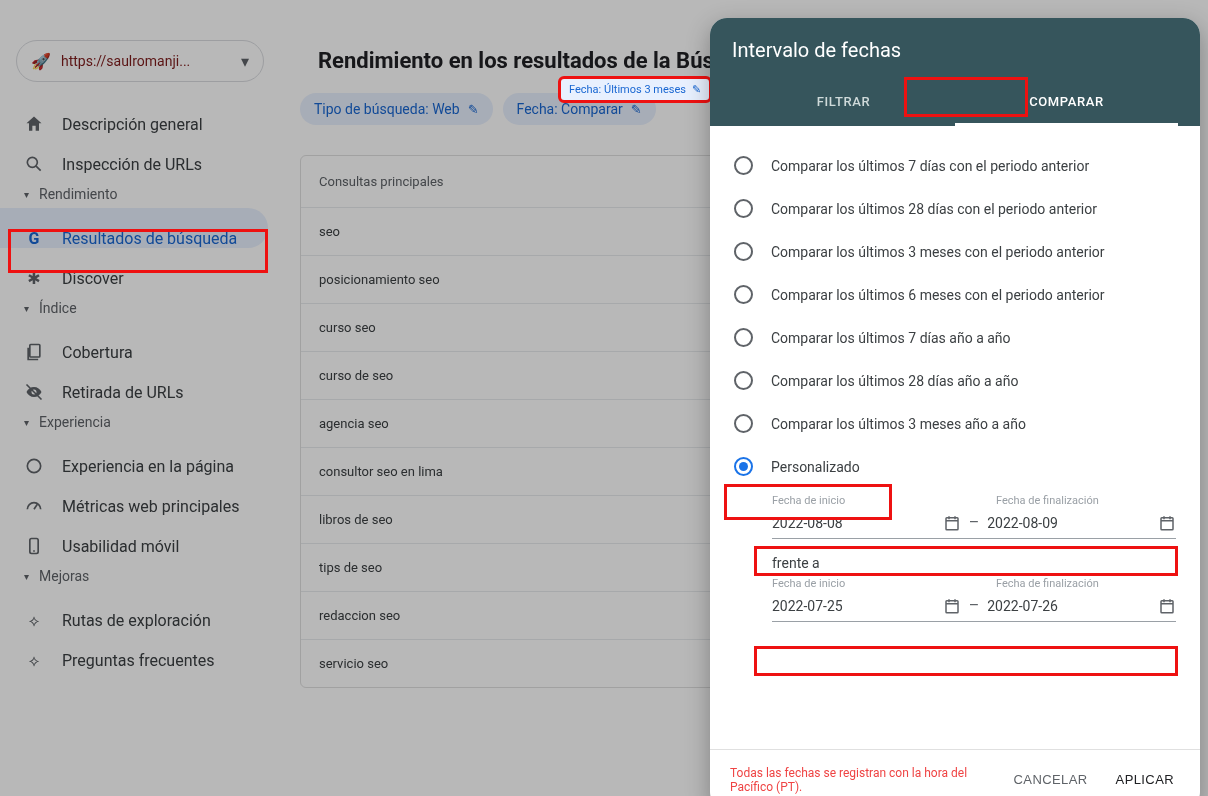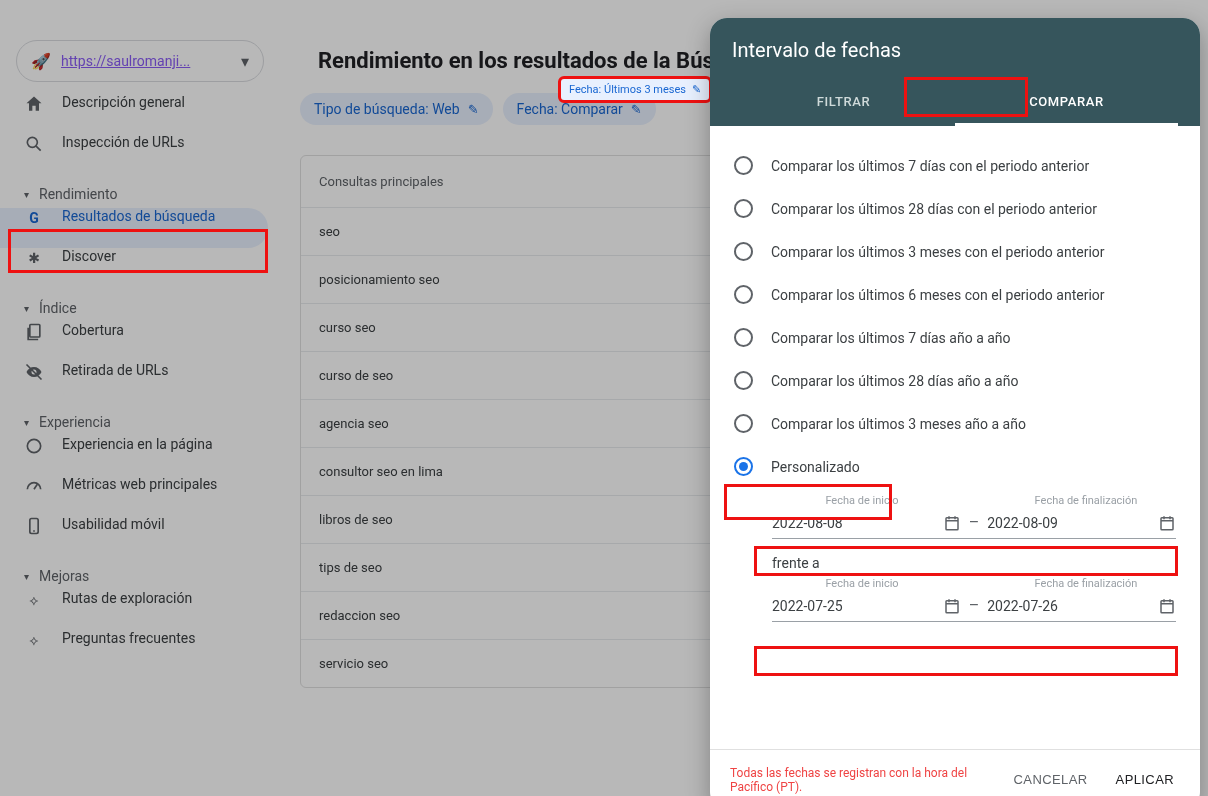--- a/index.html
+++ b/index.html
@@ -3,23 +3,23 @@
 <meta charset="utf-8">
 <style>
   * { box-sizing: border-box; margin: 0; padding: 0; }
   body { font-family: 'Google Sans', Roboto, Arial, sans-serif; background: #fff; color: #3c4043; width: 1208px; height: 796px; overflow: hidden; position: relative; }
   .overlay { position: absolute; inset: 0; background: rgba(0,0,0,0.28); z-index: 5; }
   
   
   .sidebar { position: absolute; left: 0; top: 0; width: 280px; height: 796px; background: #fff; padding-top: 0; z-index: 1; }
   .prop-selector { margin: 40px 16px 12px; border: 1px solid #dadce0; border-radius: 22px; height: 42px; display: flex; align-items: center; padding: 0 14px; gap: 10px; cursor: pointer; }
   .prop-selector .rocket { font-size: 16px; }
-  .prop-selector .url { flex: 1; font-size: 14px; color: #8b5cf6; white-space: nowrap; overflow: hidden; text-overflow: ellipsis; text-decoration: underline; }
+  .prop-selector .url { flex: 1; font-size: 14px; color: #7f1d1d; white-space: nowrap; overflow: hidden; text-overflow: ellipsis; }
   .prop-selector .chev { color: #5f6368; }
-  .nav-item { display: flex; align-items: flex-start; gap: 18px; height: 40px; padding: 0 24px; font-size: 14px; color: #3c4043; cursor: pointer; }
+  .nav-item { display: flex; align-items: flex-end; gap: 18px; height: 40px; padding: 0 24px; font-size: 16px; color: #3c4043; cursor: pointer; }
   .nav-item.active { background: #e8f0fe; color: #1967d2; border-top-right-radius: 20px; border-bottom-right-radius: 20px; margin-right: 12px; }
   .nav-item .icon { width: 20px; height: 20px; display: inline-flex; align-items: center; justify-content: center; color: #5f6368; }
   .nav-item.active .icon { color: #1967d2; }
   .nav-section { display: flex; align-items: center; gap: 10px; padding: 12px 24px 6px; font-size: 14px; color: #5f6368; cursor: pointer; }
   .nav-section .chev { font-size: 10px; }
 
   
   .main { position: absolute; left: 280px; top: 0; right: 0; height: 796px; background: #fff; padding: 0 20px; z-index: 1; }
   .page-title { font-size: 22px; color: #202124; margin: 48px 0 20px 18px; }
   .chips { display: flex; gap: 10px; margin-left: 0; }
@@ -43,21 +43,21 @@
   .tab { flex: 1; text-align: center; padding: 14px 0; font-size: 13px; letter-spacing: .6px; font-weight: 500; color: #cfdada; cursor: pointer; }
   .tab.active { color: #fff; border-bottom: 3px solid #fff; }
   .modal-body { flex: 1; overflow-y: auto; padding: 18px 24px 8px; }
   .radio-row { display: flex; align-items: center; gap: 18px; padding: 12px 0; cursor: pointer; }
   .radio { width: 19px; height: 19px; border: 2px solid #5f6368; border-radius: 50%; display: inline-flex; align-items: center; justify-content: center; flex-shrink: 0; }
   .radio.checked { border-color: #1a73e8; }
   .radio.checked::after { content: ''; width: 9px; height: 9px; background: #1a73e8; border-radius: 50%; }
   .radio-label { font-size: 14px; color: #3c4043; }
   .date-group { margin: 6px 0 16px 38px; }
   .date-labels { display: flex; gap: 44px; margin-bottom: 0; }
-  .date-label { font-size: 11px; color: #9aa0a6; width: 180px; text-align: center; }
+  .date-label { font-size: 11px; color: #9aa0a6; width: 180px; }
   .date-row { display: flex; align-items: center; gap: 6px; border-bottom: 1px solid #9aa0a6; padding: 6px 0 6px; }
   .date-input { flex: 1; display: flex; align-items: center; justify-content: space-between; font-size: 14px; color: #3c4043; }
   .date-input .cal { color: #5f6368; }
   .dash { color: #5f6368; padding: 0 2px; }
   .frente { font-size: 14px; color: #3c4043; margin-left: 38px; margin-top: 10px; }
   .modal-foot { border-top: 1px solid #e0e0e0; padding: 14px 20px; display: flex; align-items: center; gap: 16px; }
   .foot-note { font-size: 12px; color: #ef4444; flex: 1; }
   .btn-text { background: none; border: none; font-size: 13px; letter-spacing: .4px; font-weight: 500; color: #5f6368; cursor: pointer; padding: 8px 6px; }
   .btn-text.primary { color: #202124; font-weight: 500; }
   svg { display: block; }

